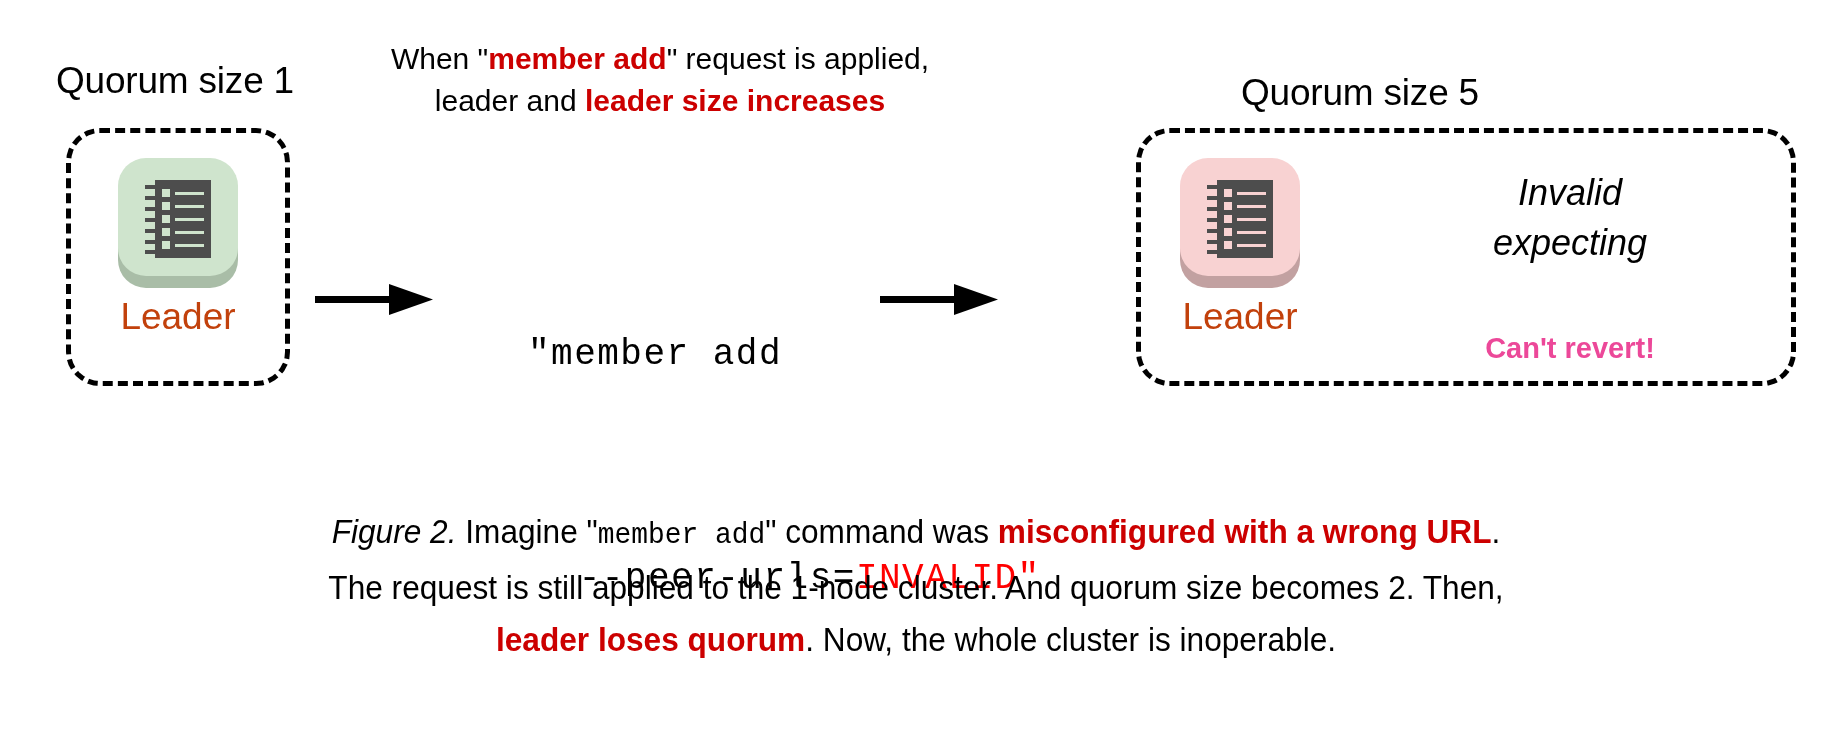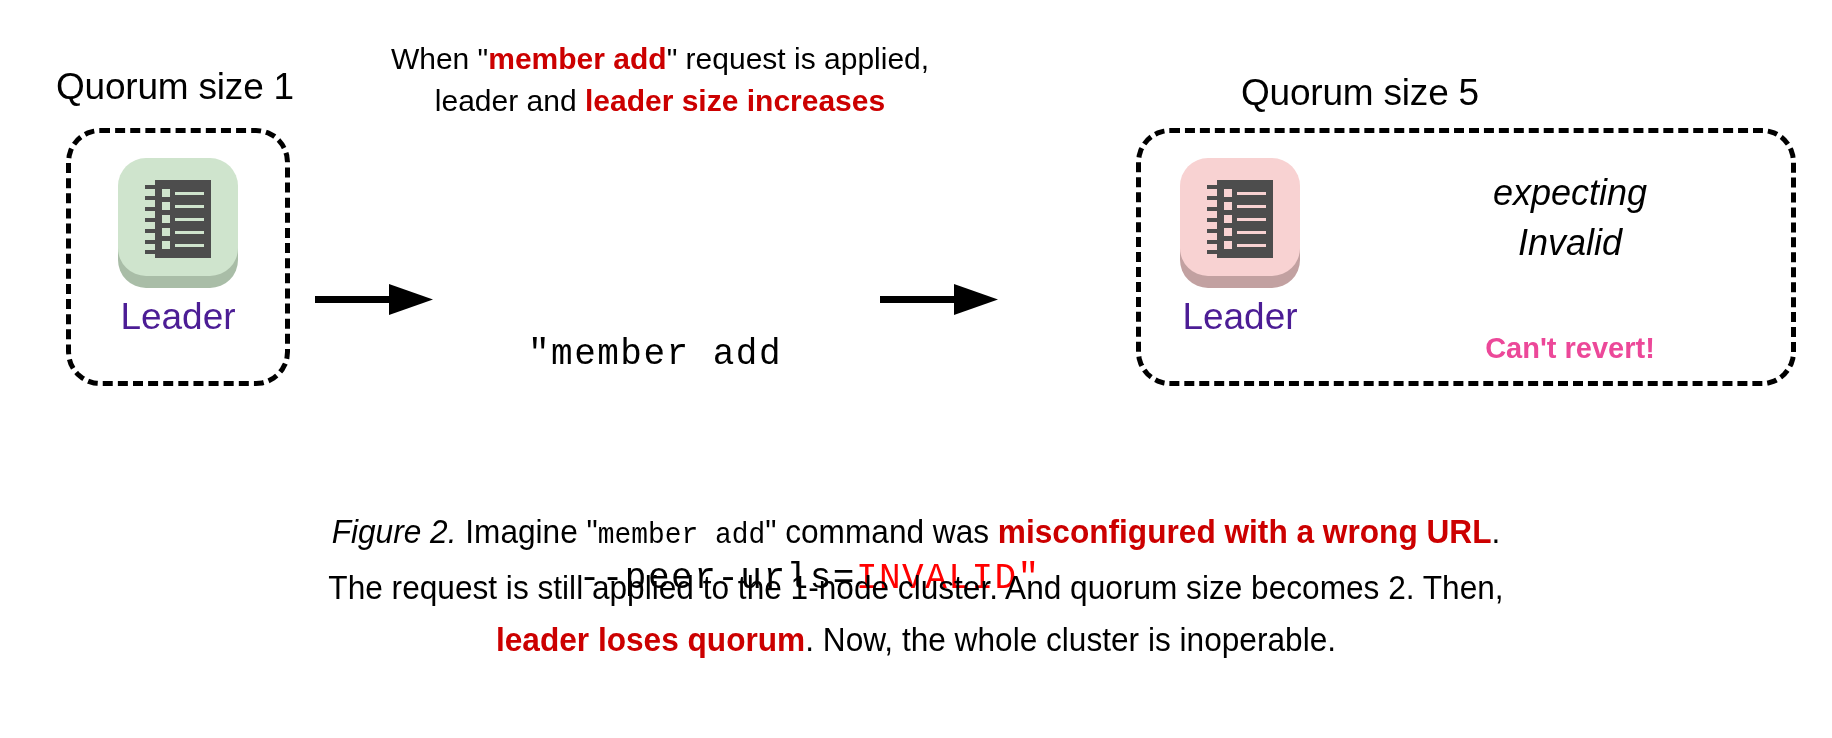--- a/index.html
+++ b/index.html
@@ -66,21 +66,21 @@
     position: absolute;
     left: 4px;
     top: 0px;
     width: 120px;
     height: 118px;
     border-radius: 28px;
   }
   .node-label {
     font-family: "Liberation Sans", sans-serif;
     font-size: 37px;
-    color: #4c1d95;
+    color: #c2410c;
     margin-top: 8px;
     white-space: nowrap;
   }
 
   
   .arrow { position: absolute; }
 
   
   .command {
     position: absolute;
@@ -145,21 +145,21 @@
     font-size: 30px;
   }
   .caption .hl { color: #cc0000; font-weight: bold; }
   .caption-line { display: block; white-space: nowrap; }
 </style>
 </head>
 <body>
 
 <div class="stage">
 
-  <div class="cluster-label abs" style="left:30px; top:66px; width:290px;">Quorum size 1</div>
+  <div class="cluster-label abs" style="left:30px; top:60px; width:290px;">Quorum size 1</div>
 
   <div class="cluster-box abs" style="left:66px; top:128px; width:224px; height:258px;"></div>
 
   <div class="node" style="left:90px; top:158px; width:176px;">
     <div class="node-icon">
       <div class="icon-shadow" style="background:#a9bda7;"></div>
       <div class="icon-plate" style="background:#cfe4cd;">
         <svg width="120" height="118" viewBox="0 0 120 118" aria-hidden="true">
           <rect x="37" y="22" width="56" height="78" fill="#4d4d4d"></rect>
           <rect x="27" y="27" width="11" height="4" fill="#4d4d4d"></rect>
@@ -242,22 +242,22 @@
           <rect x="57" y="73" width="29" height="3" fill="#f8d2d2"></rect>
           <rect x="44" y="83" width="8" height="8" fill="#f8d2d2"></rect>
           <rect x="57" y="86" width="29" height="3" fill="#f8d2d2"></rect>
         </svg>
       </div>
     </div>
     <div class="node-label">Leader</div>
   </div>
 
   <div class="status-italic" style="left:1420px; top:168px; width:300px;">
+    <div>Invalid</div>
     <div>expecting</div>
-    <div>Invalid</div>
   </div>
 
   <div class="status-alert" style="left:1420px; top:332px; width:300px;">Can't revert!</div>
 
   <div class="caption">
     <span class="caption-line"><span class="fig">Figure 2.</span><span> Imagine "</span><span class="mono">member add</span><span>" command was </span><span class="hl">misconfigured with a wrong URL</span><span>.</span></span>
     <span class="caption-line">The request is still applied to the 1-node cluster. And quorum size becomes 2. Then,</span>
     <span class="caption-line"><span class="hl">leader loses quorum</span><span>. Now, the whole cluster is inoperable.</span></span>
   </div>
 

